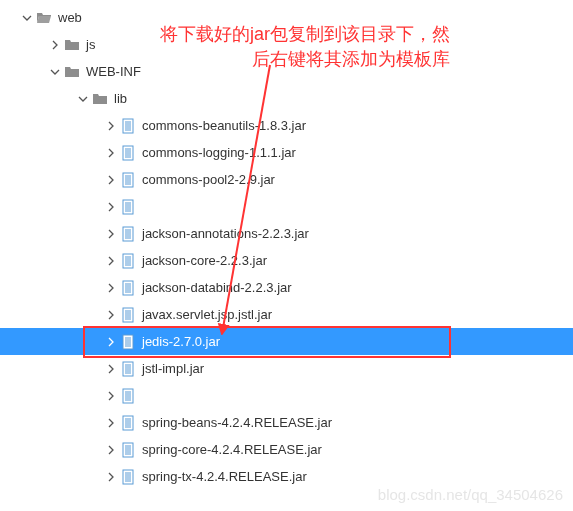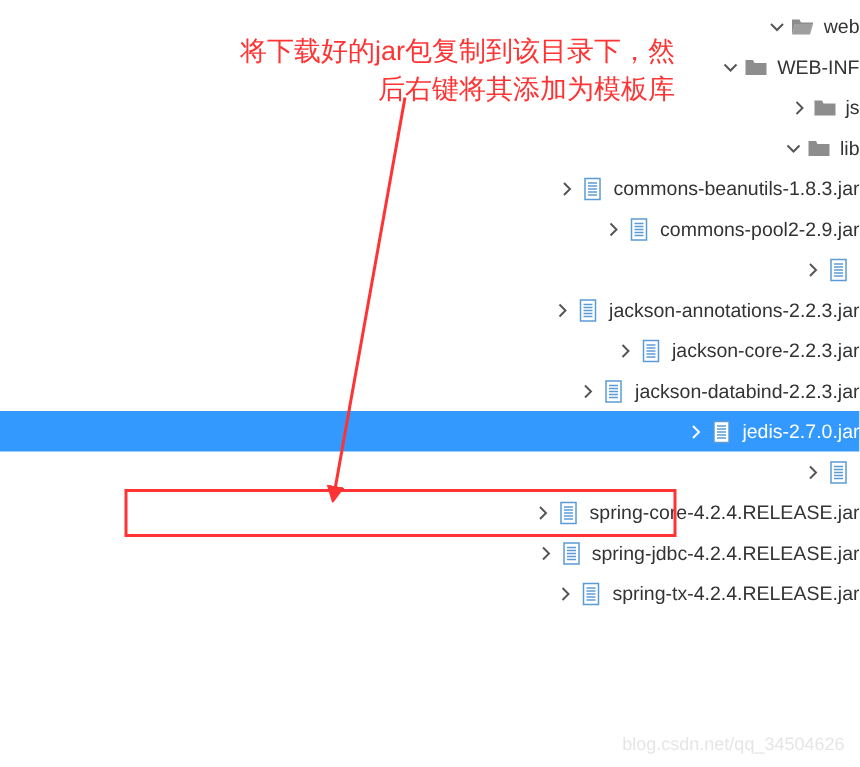--- a/index.html
+++ b/index.html
@@ -13,21 +13,20 @@
       position: relative;
       overflow: hidden;
     }
     .tree { padding-top: 4px; }
     .row {
       display: flex;
       align-items: center;
       height: 27px;
       cursor: pointer;
       position: relative;
-      justify-content: flex-end;
     }
     .row.selected { background: #3399ff; color: #fff; }
     .indent { display: inline-block; }
     .toggle {
       width: 14px;
       height: 14px;
       display: inline-flex;
       align-items: center;
       justify-content: center;
       margin-right: 2px;
@@ -74,21 +73,21 @@
       height: 32px;
       border: 2px solid #ff3333;
       pointer-events: none;
       z-index: 11;
     }
     .watermark {
       position: absolute;
       bottom: 8px;
       right: 10px;
       color: #ccc;
-      font-size: 12px;
+      font-size: 15px;
       opacity: 0.5;
     }
   </style>
 </head>
 <body>
 
 <div class="tree" id="tree-root">
     <div class="row">
       <span class="indent" style="width: 20px;"></span>
       <span class="toggle">
@@ -101,56 +100,56 @@
           <path d="M1 3h5l1 2h8v1H3l-2 7V3z"></path>
           <path d="M3 6h12l-2 7H1z" opacity="0.85"></path>
         </svg>
       </span>
       <span class="label">web</span>
     </div>
     <div class="row">
       <span class="indent" style="width: 48px;"></span>
       <span class="toggle">
         <svg viewBox="0 0 10 10">
+          <path d="M3 1 L7 5 L3 9" fill="none" stroke="#555" stroke-width="1.3"></path>
+        </svg>
+      </span>
+      <span class="icon folder-icon">
+        <svg viewBox="0 0 16 16">
+          <path d="M1 3h5l1 2h8v8H1z"></path>
+        </svg>
+      </span>
+      <span class="label">js</span>
+    </div>
+    <div class="row">
+      <span class="indent" style="width: 48px;"></span>
+      <span class="toggle">
+        <svg viewBox="0 0 10 10">
           <path d="M1 3 L5 7 L9 3" fill="none" stroke="#555" stroke-width="1.3"></path>
         </svg>
       </span>
       <span class="icon folder-icon">
         <svg viewBox="0 0 16 16">
           <path d="M1 3h5l1 2h8v8H1z"></path>
         </svg>
       </span>
       <span class="label">WEB-INF</span>
     </div>
     <div class="row">
-      <span class="indent" style="width: 48px;"></span>
-      <span class="toggle">
-        <svg viewBox="0 0 10 10">
-          <path d="M3 1 L7 5 L3 9" fill="none" stroke="#555" stroke-width="1.3"></path>
+      <span class="indent" style="width: 76px;"></span>
+      <span class="toggle">
+        <svg viewBox="0 0 10 10">
+          <path d="M1 3 L5 7 L9 3" fill="none" stroke="#555" stroke-width="1.3"></path>
         </svg>
       </span>
       <span class="icon folder-icon">
         <svg viewBox="0 0 16 16">
           <path d="M1 3h5l1 2h8v8H1z"></path>
         </svg>
       </span>
-      <span class="label">js</span>
-    </div>
-    <div class="row">
-      <span class="indent" style="width: 76px;"></span>
-      <span class="toggle">
-        <svg viewBox="0 0 10 10">
-          <path d="M1 3 L5 7 L9 3" fill="none" stroke="#555" stroke-width="1.3"></path>
-        </svg>
-      </span>
-      <span class="icon folder-icon">
-        <svg viewBox="0 0 16 16">
-          <path d="M1 3h5l1 2h8v8H1z"></path>
-        </svg>
-      </span>
       <span class="label">lib</span>
     </div>
     <div class="row">
       <span class="indent" style="width: 104px;"></span>
       <span class="toggle">
         <svg viewBox="0 0 10 10">
           <path d="M3 1 L7 5 L3 9" fill="none" stroke="#555" stroke-width="1.3"></path>
         </svg>
       </span>
       <span class="icon file-icon">
@@ -175,20 +174,39 @@
       <span class="icon file-icon">
         <svg viewBox="0 0 16 16">
           <rect x="3" y="1" width="10" height="14" fill="#fff" stroke="#5b9bd5" stroke-width="1"></rect>
           <line x1="5" y1="4" x2="11" y2="4" stroke="#5b9bd5" stroke-width="1"></line>
           <line x1="5" y1="6" x2="11" y2="6" stroke="#5b9bd5" stroke-width="1"></line>
           <line x1="5" y1="8" x2="11" y2="8" stroke="#5b9bd5" stroke-width="1"></line>
           <line x1="5" y1="10" x2="11" y2="10" stroke="#5b9bd5" stroke-width="1"></line>
           <line x1="5" y1="12" x2="11" y2="12" stroke="#5b9bd5" stroke-width="1"></line>
         </svg>
       </span>
+      <span class="label">commons-logging-1.1.1.jar</span>
+    </div>
+    <div class="row">
+      <span class="indent" style="width: 104px;"></span>
+      <span class="toggle">
+        <svg viewBox="0 0 10 10">
+          <path d="M3 1 L7 5 L3 9" fill="none" stroke="#555" stroke-width="1.3"></path>
+        </svg>
+      </span>
+      <span class="icon file-icon">
+        <svg viewBox="0 0 16 16">
+          <rect x="3" y="1" width="10" height="14" fill="#fff" stroke="#5b9bd5" stroke-width="1"></rect>
+          <line x1="5" y1="4" x2="11" y2="4" stroke="#5b9bd5" stroke-width="1"></line>
+          <line x1="5" y1="6" x2="11" y2="6" stroke="#5b9bd5" stroke-width="1"></line>
+          <line x1="5" y1="8" x2="11" y2="8" stroke="#5b9bd5" stroke-width="1"></line>
+          <line x1="5" y1="10" x2="11" y2="10" stroke="#5b9bd5" stroke-width="1"></line>
+          <line x1="5" y1="12" x2="11" y2="12" stroke="#5b9bd5" stroke-width="1"></line>
+        </svg>
+      </span>
       <span class="label">commons-pool2-2.9.jar</span>
     </div>
     <div class="row">
       <span class="indent" style="width: 104px;"></span>
       <span class="toggle">
         <svg viewBox="0 0 10 10">
           <path d="M3 1 L7 5 L3 9" fill="none" stroke="#555" stroke-width="1.3"></path>
         </svg>
       </span>
       <span class="icon file-icon">
@@ -252,20 +270,39 @@
           <rect x="3" y="1" width="10" height="14" fill="#fff" stroke="#5b9bd5" stroke-width="1"></rect>
           <line x1="5" y1="4" x2="11" y2="4" stroke="#5b9bd5" stroke-width="1"></line>
           <line x1="5" y1="6" x2="11" y2="6" stroke="#5b9bd5" stroke-width="1"></line>
           <line x1="5" y1="8" x2="11" y2="8" stroke="#5b9bd5" stroke-width="1"></line>
           <line x1="5" y1="10" x2="11" y2="10" stroke="#5b9bd5" stroke-width="1"></line>
           <line x1="5" y1="12" x2="11" y2="12" stroke="#5b9bd5" stroke-width="1"></line>
         </svg>
       </span>
       <span class="label">jackson-databind-2.2.3.jar</span>
     </div>
+    <div class="row">
+      <span class="indent" style="width: 104px;"></span>
+      <span class="toggle">
+        <svg viewBox="0 0 10 10">
+          <path d="M3 1 L7 5 L3 9" fill="none" stroke="#555" stroke-width="1.3"></path>
+        </svg>
+      </span>
+      <span class="icon file-icon">
+        <svg viewBox="0 0 16 16">
+          <rect x="3" y="1" width="10" height="14" fill="#fff" stroke="#5b9bd5" stroke-width="1"></rect>
+          <line x1="5" y1="4" x2="11" y2="4" stroke="#5b9bd5" stroke-width="1"></line>
+          <line x1="5" y1="6" x2="11" y2="6" stroke="#5b9bd5" stroke-width="1"></line>
+          <line x1="5" y1="8" x2="11" y2="8" stroke="#5b9bd5" stroke-width="1"></line>
+          <line x1="5" y1="10" x2="11" y2="10" stroke="#5b9bd5" stroke-width="1"></line>
+          <line x1="5" y1="12" x2="11" y2="12" stroke="#5b9bd5" stroke-width="1"></line>
+        </svg>
+      </span>
+      <span class="label">javax.servlet.jsp.jstl.jar</span>
+    </div>
     <div class="row selected">
       <span class="indent" style="width: 104px;"></span>
       <span class="toggle">
         <svg viewBox="0 0 10 10">
           <path d="M3 1 L7 5 L3 9" fill="none" stroke="#fff" stroke-width="1.3"></path>
         </svg>
       </span>
       <span class="icon file-icon">
         <svg viewBox="0 0 16 16">
           <rect x="3" y="1" width="10" height="14" fill="#fff" stroke="#5b9bd5" stroke-width="1"></rect>
@@ -288,58 +325,77 @@
       <span class="icon file-icon">
         <svg viewBox="0 0 16 16">
           <rect x="3" y="1" width="10" height="14" fill="#fff" stroke="#5b9bd5" stroke-width="1"></rect>
           <line x1="5" y1="4" x2="11" y2="4" stroke="#5b9bd5" stroke-width="1"></line>
           <line x1="5" y1="6" x2="11" y2="6" stroke="#5b9bd5" stroke-width="1"></line>
           <line x1="5" y1="8" x2="11" y2="8" stroke="#5b9bd5" stroke-width="1"></line>
           <line x1="5" y1="10" x2="11" y2="10" stroke="#5b9bd5" stroke-width="1"></line>
           <line x1="5" y1="12" x2="11" y2="12" stroke="#5b9bd5" stroke-width="1"></line>
         </svg>
       </span>
+      <span class="label">jstl-impl.jar</span>
+    </div>
+    <div class="row">
+      <span class="indent" style="width: 104px;"></span>
+      <span class="toggle">
+        <svg viewBox="0 0 10 10">
+          <path d="M3 1 L7 5 L3 9" fill="none" stroke="#555" stroke-width="1.3"></path>
+        </svg>
+      </span>
+      <span class="icon file-icon">
+        <svg viewBox="0 0 16 16">
+          <rect x="3" y="1" width="10" height="14" fill="#fff" stroke="#5b9bd5" stroke-width="1"></rect>
+          <line x1="5" y1="4" x2="11" y2="4" stroke="#5b9bd5" stroke-width="1"></line>
+          <line x1="5" y1="6" x2="11" y2="6" stroke="#5b9bd5" stroke-width="1"></line>
+          <line x1="5" y1="8" x2="11" y2="8" stroke="#5b9bd5" stroke-width="1"></line>
+          <line x1="5" y1="10" x2="11" y2="10" stroke="#5b9bd5" stroke-width="1"></line>
+          <line x1="5" y1="12" x2="11" y2="12" stroke="#5b9bd5" stroke-width="1"></line>
+        </svg>
+      </span>
+    </div>
+    <div class="row">
+      <span class="indent" style="width: 104px;"></span>
+      <span class="toggle">
+        <svg viewBox="0 0 10 10">
+          <path d="M3 1 L7 5 L3 9" fill="none" stroke="#555" stroke-width="1.3"></path>
+        </svg>
+      </span>
+      <span class="icon file-icon">
+        <svg viewBox="0 0 16 16">
+          <rect x="3" y="1" width="10" height="14" fill="#fff" stroke="#5b9bd5" stroke-width="1"></rect>
+          <line x1="5" y1="4" x2="11" y2="4" stroke="#5b9bd5" stroke-width="1"></line>
+          <line x1="5" y1="6" x2="11" y2="6" stroke="#5b9bd5" stroke-width="1"></line>
+          <line x1="5" y1="8" x2="11" y2="8" stroke="#5b9bd5" stroke-width="1"></line>
+          <line x1="5" y1="10" x2="11" y2="10" stroke="#5b9bd5" stroke-width="1"></line>
+          <line x1="5" y1="12" x2="11" y2="12" stroke="#5b9bd5" stroke-width="1"></line>
+        </svg>
+      </span>
+      <span class="label">spring-beans-4.2.4.RELEASE.jar</span>
     </div>
     <div class="row">
       <span class="indent" style="width: 104px;"></span>
       <span class="toggle">
         <svg viewBox="0 0 10 10">
           <path d="M3 1 L7 5 L3 9" fill="none" stroke="#555" stroke-width="1.3"></path>
         </svg>
       </span>
       <span class="icon file-icon">
         <svg viewBox="0 0 16 16">
           <rect x="3" y="1" width="10" height="14" fill="#fff" stroke="#5b9bd5" stroke-width="1"></rect>
           <line x1="5" y1="4" x2="11" y2="4" stroke="#5b9bd5" stroke-width="1"></line>
           <line x1="5" y1="6" x2="11" y2="6" stroke="#5b9bd5" stroke-width="1"></line>
           <line x1="5" y1="8" x2="11" y2="8" stroke="#5b9bd5" stroke-width="1"></line>
           <line x1="5" y1="10" x2="11" y2="10" stroke="#5b9bd5" stroke-width="1"></line>
           <line x1="5" y1="12" x2="11" y2="12" stroke="#5b9bd5" stroke-width="1"></line>
         </svg>
       </span>
       <span class="label">spring-core-4.2.4.RELEASE.jar</span>
-    </div>
-    <div class="row">
-      <span class="indent" style="width: 104px;"></span>
-      <span class="toggle">
-        <svg viewBox="0 0 10 10">
-          <path d="M3 1 L7 5 L3 9" fill="none" stroke="#555" stroke-width="1.3"></path>
-        </svg>
-      </span>
-      <span class="icon file-icon">
-        <svg viewBox="0 0 16 16">
-          <rect x="3" y="1" width="10" height="14" fill="#fff" stroke="#5b9bd5" stroke-width="1"></rect>
-          <line x1="5" y1="4" x2="11" y2="4" stroke="#5b9bd5" stroke-width="1"></line>
-          <line x1="5" y1="6" x2="11" y2="6" stroke="#5b9bd5" stroke-width="1"></line>
-          <line x1="5" y1="8" x2="11" y2="8" stroke="#5b9bd5" stroke-width="1"></line>
-          <line x1="5" y1="10" x2="11" y2="10" stroke="#5b9bd5" stroke-width="1"></line>
-          <line x1="5" y1="12" x2="11" y2="12" stroke="#5b9bd5" stroke-width="1"></line>
-        </svg>
-      </span>
-      <span class="label">spring-jdbc-4.2.4.RELEASE.jar</span>
     </div>
     <div class="row">
       <span class="indent" style="width: 104px;"></span>
       <span class="toggle">
         <svg viewBox="0 0 10 10">
           <path d="M3 1 L7 5 L3 9" fill="none" stroke="#555" stroke-width="1.3"></path>
         </svg>
       </span>
       <span class="icon file-icon">
         <svg viewBox="0 0 16 16">

